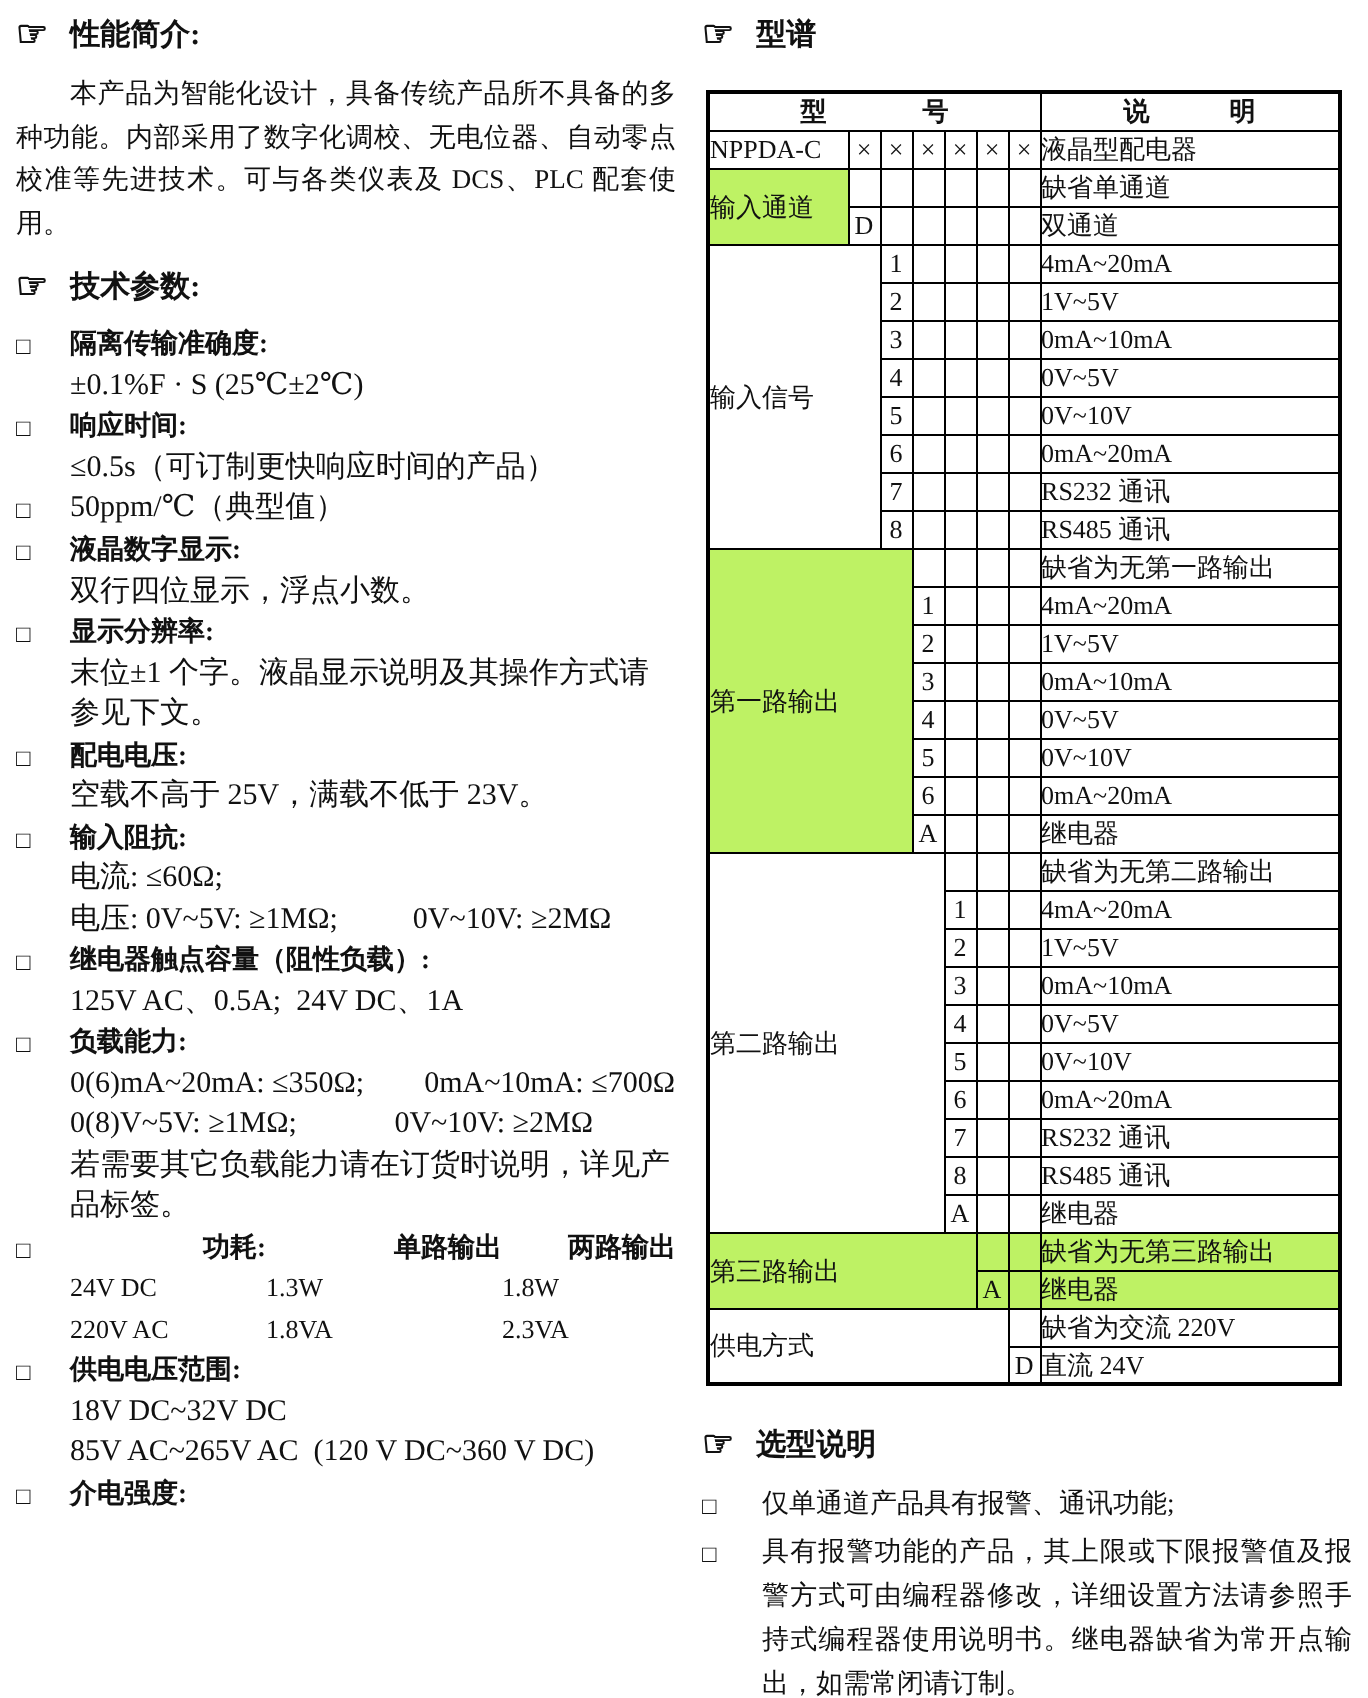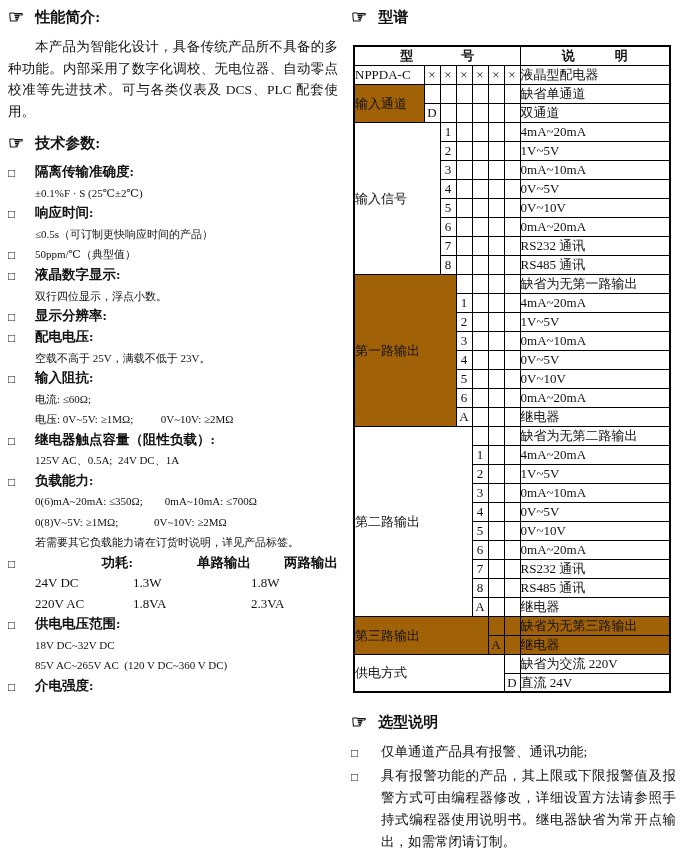--- a/index.html
+++ b/index.html
@@ -11,36 +11,36 @@
 
   .sec-heading { display:flex; align-items:center; gap:11px; font-size:15px; font-weight:bold; margin:2px 0 9px 0; }
   .hand { font-size:18px; line-height:15px; font-weight:bold; }
 
   .para { font-size:13.5px; line-height:21.5px; text-indent:2em; text-align:justify; }
 
   .param-list { margin-top:4px; }
   .item { display:grid; grid-template-columns:27px 1fr; align-items:start; }
   .bullet { font-size:12px; line-height:20px; padding-top:1px; }
   .item-title { font-weight:bold; font-size:13.5px; line-height:20.5px; }
-  .item-line { font-size:11px; line-height:20.5px; white-space:pre-wrap; }
+  .item-line { font-size:15px; line-height:20.5px; white-space:pre-wrap; }
 
   .pgrid { display:grid; grid-template-columns:98px 118px 1fr; }
   .pgrid .cell { font-size:13px; line-height:20.5px; }
   .pgrid .hd { font-weight:bold; font-size:13.5px;text-align:right; }
 
   table.spec { border-collapse:collapse; width:318px; table-layout:fixed; border:2px solid #000; margin-left:2px; }
   table.spec td { border:1px solid #000; font-size:13px; height:19px; line-height:15px; padding:1px 0; overflow:hidden; }
   td.th { height:23px; font-weight:bold; }
   .hdr-flex { display:flex; justify-content:center; gap:48px; }
   .hdr-flex2 { display:flex; justify-content:center; gap:40px; }
   td.lbl { padding-left:5px; }
   td.code { text-align:center; }
   td.xcell { text-align:center; font-size:16px; padding:0; }
   td.desc { padding-left:6px; }
-  .shaded { background:#a16207; }
+  .shaded { background:#bef264; }
 
   .sel-item { display:grid; grid-template-columns:30px 1fr; align-items:start; margin-bottom:1px; }
   .sel-text { font-size:13.5px; line-height:22px; text-align:justify; }
   .sel-bullet { font-size:12px; line-height:22px; padding-top:1px; }
   .mt-spectrum { margin-bottom:18px; }
 </style>
 </head>
 <body>
 
 <div class="page">
@@ -83,20 +83,21 @@
           <span class="bullet">□</span>
           <div>
             <div class="item-title">液晶数字显示:</div>
             <div class="item-line">双行四位显示，浮点小数。</div>
           </div>
         </div>
         <div class="item">
           <span class="bullet">□</span>
           <div>
             <div class="item-title">显示分辨率:</div>
+            <div class="item-line">末位±1 个字。液晶显示说明及其操作方式请参见下文。</div>
           </div>
         </div>
         <div class="item">
           <span class="bullet">□</span>
           <div>
             <div class="item-title">配电电压:</div>
             <div class="item-line">空载不高于 25V，满载不低于 23V。</div>
           </div>
         </div>
         <div class="item">

